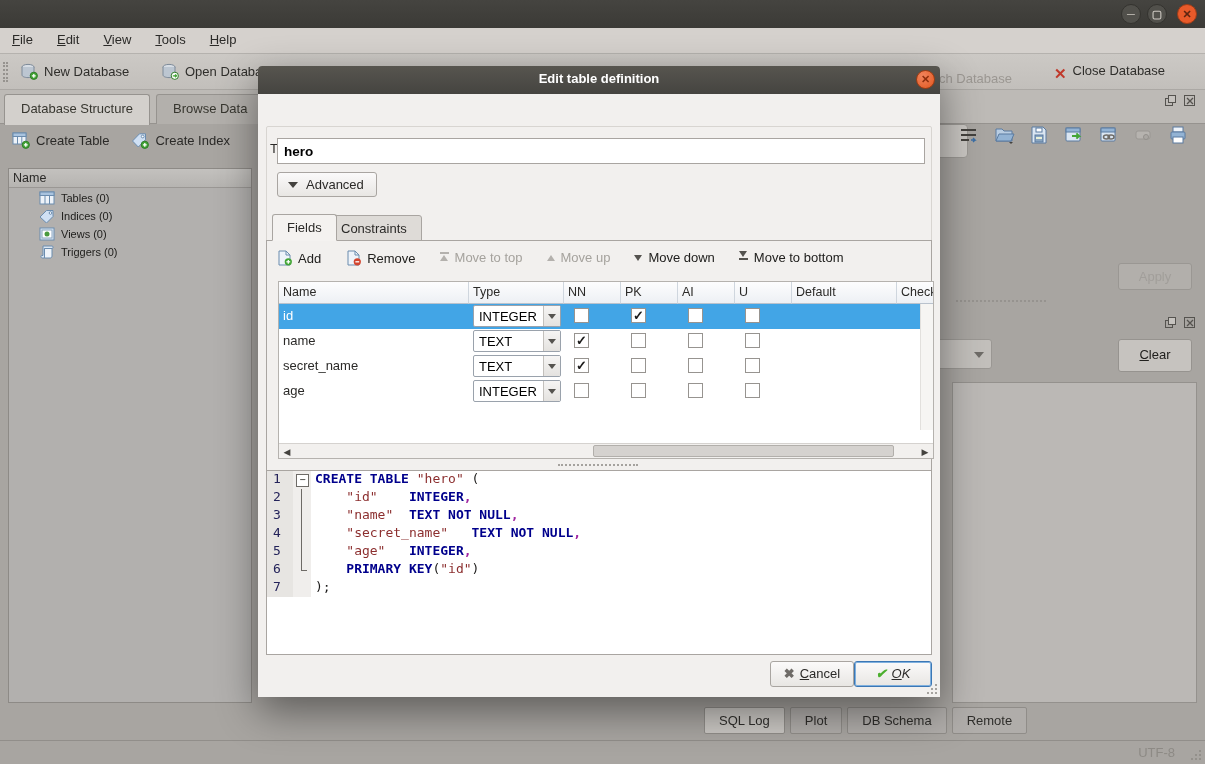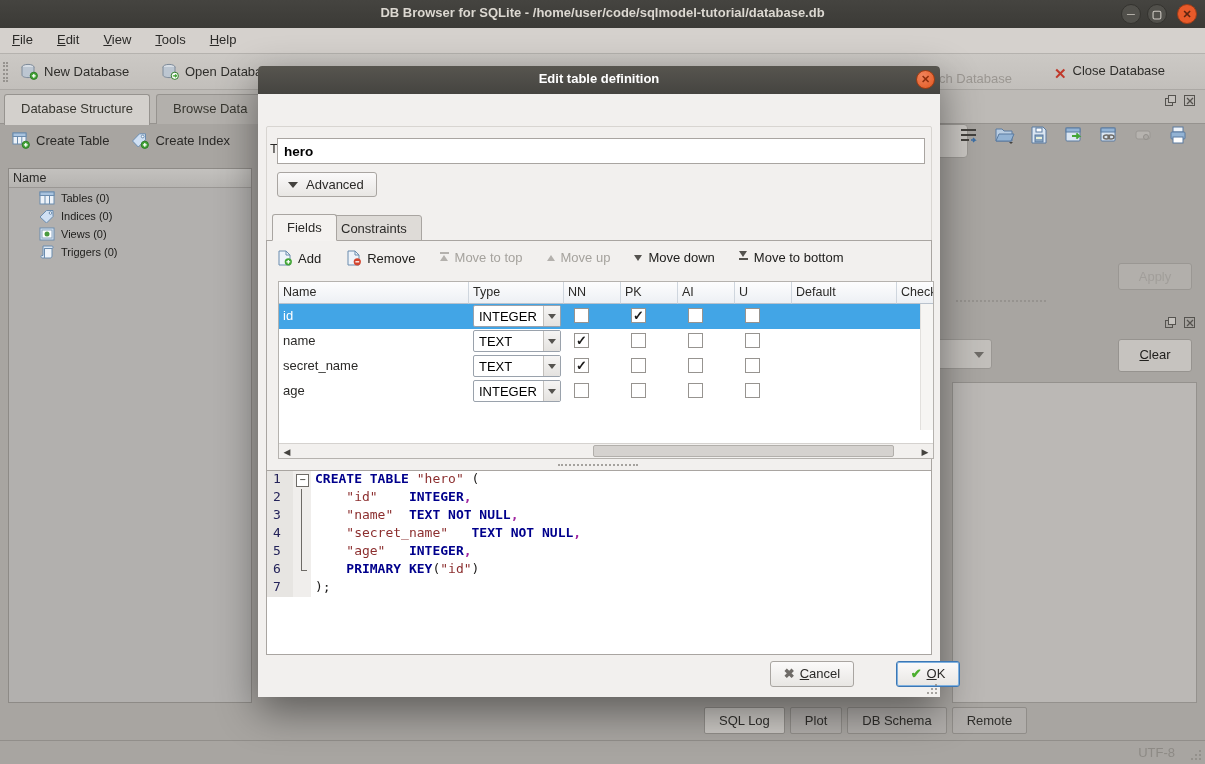--- a/index.html
+++ b/index.html
@@ -100,33 +100,32 @@
   .fold.corner:before { content:""; position:absolute; left:8px; top:0; height:9px; width:5px; border-left:1px solid #6e6b67; border-bottom:1px solid #6e6b67; }
   .fold.box:before { content:"−"; position:absolute; left:3px; top:3px; width:11px; height:11px; border:1px solid #6e6b67; background:#fff; font-size:10px; line-height:9px; text-align:center; color:#34332f; }
   .code { display:inline-block; padding-left:4px; }
   .kw { color:#00008c; font-weight:bold; }
   .str { color:#8c2f2f; }
   .op { color:#a126a1; font-weight:bold; }
   .pl { color:#1c1b1a; }
 
   .dlgbtn { position:absolute; top:595px; height:26px; background:linear-gradient(#fbfafa,#e8e6e3); border:1px solid #a9a5a1; border-radius:3px; text-align:center; padding-top:4px; }
   #cancel-btn { left:512px; width:84px; }
-  #ok-btn { left:638px; width:64px; border:1px solid #3b77b5; box-shadow:0 0 0 1px #7fb0de inset; }
+  #ok-btn { left:596px; width:78px; border:1px solid #3b77b5; box-shadow:0 0 0 1px #7fb0de inset;font-style:italic; }
   .bicon { font-weight:bold; margin-right:5px; }
   #cancel-btn .bicon { color:#6e6b67; }
   #ok-btn .bicon { color:#4caf2e; }
   #dlg-grip { right:3px; bottom:3px; }
 </style>
 </head>
 <body>
 
 <div id="stage">
 
   <div class="abs" id="titlebar">
-    <div class="abs" id="title-text">DB Browser for SQLite - /home/user/code/sqlmodel-tutorial/database.db</div>
     <div class="abs winbtn" id="btn-min-win" style="right:64px;">─</div>
     <div class="abs winbtn" id="btn-max-win" style="right:38px;">▢</div>
     <div class="abs winbtn" id="btn-close-win" style="right:8px;">✕</div>
   </div>
 
   <div class="abs" id="menubar">
       <div class="menu-item"><span class="mn">F</span><span>ile</span></div>
       <div class="menu-item"><span class="mn">E</span><span>dit</span></div>
       <div class="menu-item"><span class="mn">V</span><span>iew</span></div>
       <div class="menu-item"><span class="mn">T</span><span>ools</span></div>

